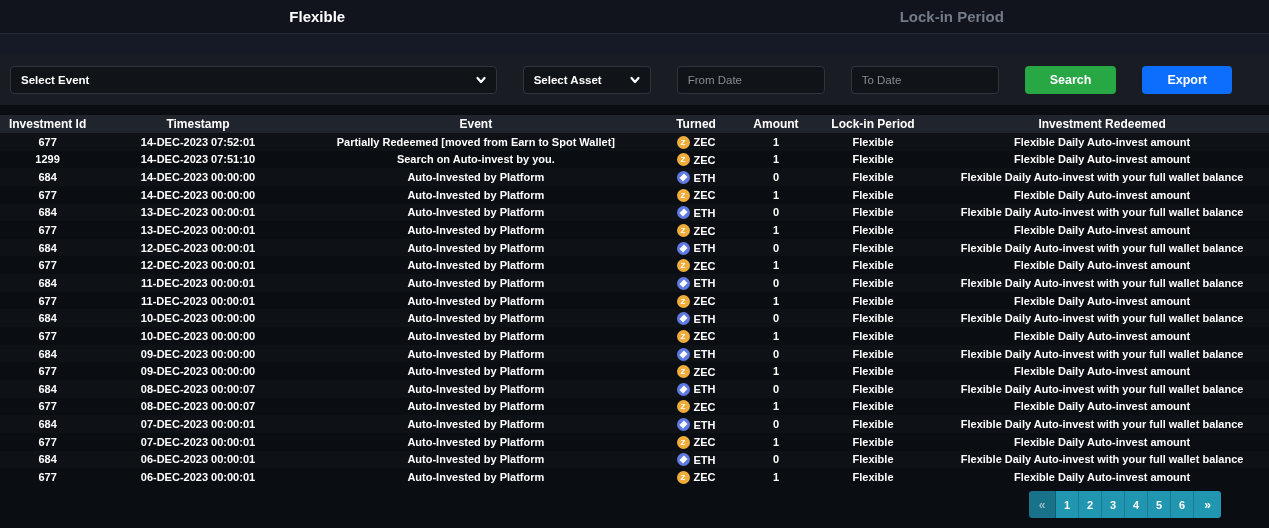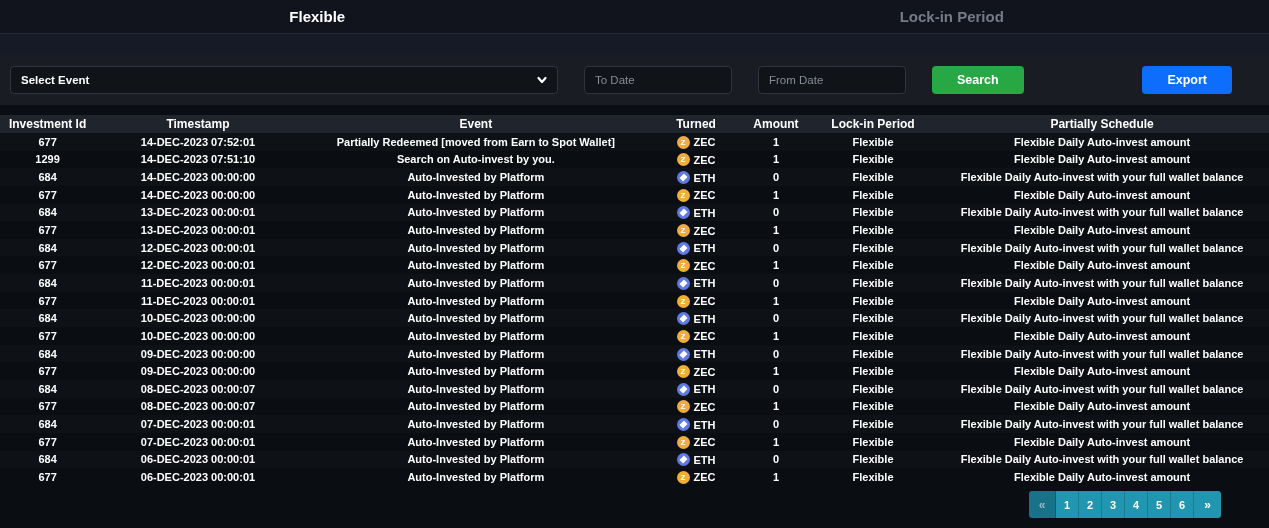--- a/index.html
+++ b/index.html
@@ -72,22 +72,28 @@
   </div>
   <div class="substrip"></div>
 
   <div class="filterbar">
     <div class="field select wide">
       <span>Select Event</span>
       <svg class="chev" viewBox="0 0 10 10">
         <polyline points="1.5,3 5,7 8.5,3" fill="none" stroke="#ffffff" stroke-width="2.2" stroke-linecap="round" stroke-linejoin="round"></polyline>
       </svg>
     </div>
+    <div class="field select asset">
+      <span>Select Asset</span>
+      <svg class="chev" viewBox="0 0 10 10">
+        <polyline points="1.5,3 5,7 8.5,3" fill="none" stroke="#ffffff" stroke-width="2.2" stroke-linecap="round" stroke-linejoin="round"></polyline>
+      </svg>
+    </div>
+    <input class="date" type="text" placeholder="From Date" style="">
     <input class="date" type="text" placeholder="To Date" style="">
-    <input class="date" type="text" placeholder="From Date" style="">
     <button class="btn search">Search</button>
     <button class="btn export">Export</button>
   </div>
 
   <div class="table-wrap">
     <table>
       <colgroup>
         <col class="c-id">
           <col class="c-ts">
           <col class="c-ev">
@@ -97,21 +103,21 @@
           <col class="c-sc">
       </colgroup>
       <thead>
         <tr>
           <th>Investment Id</th>
           <th>Timestamp</th>
           <th>Event</th>
           <th>Turned</th>
           <th>Amount</th>
           <th>Lock-in Period</th>
-          <th>Partially Schedule</th>
+          <th>Investment Redeemed</th>
         </tr>
       </thead>
       <tbody id="rows">
     <tr>
       <td>677</td>
       <td>14-DEC-2023 07:52:01</td>
       <td>Partially Redeemed [moved from Earn to Spot Wallet]</td>
       <td>
         <span class="asset-cell">
           <span class="coin zec">Z</span>

